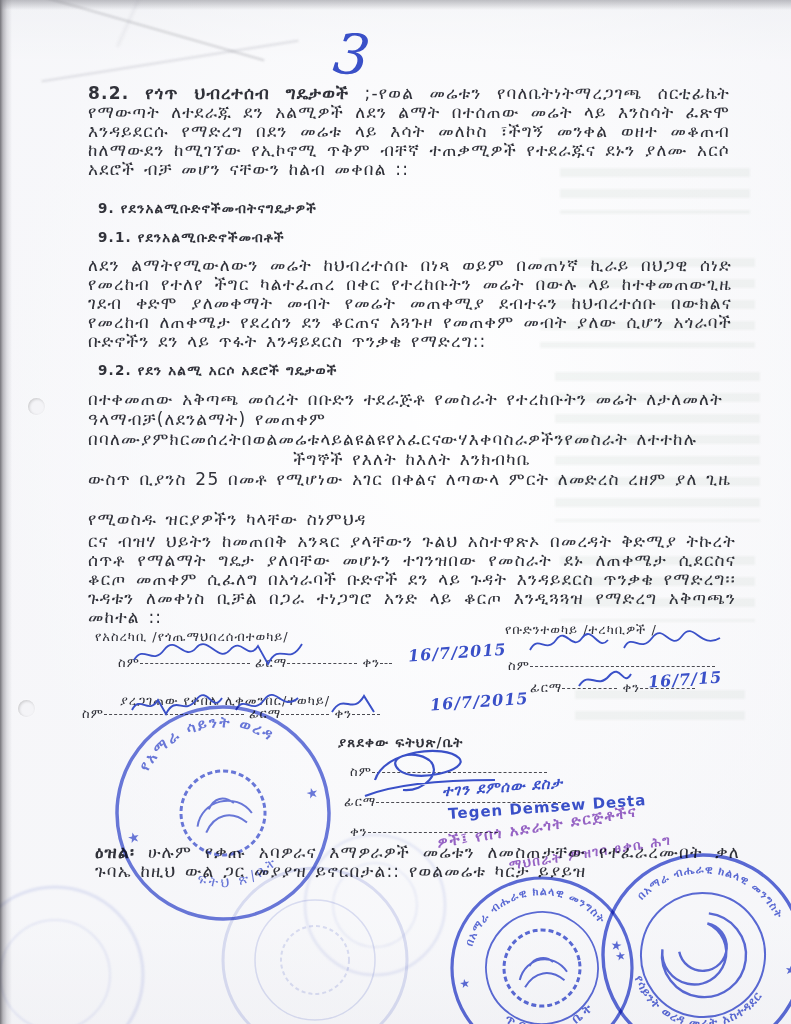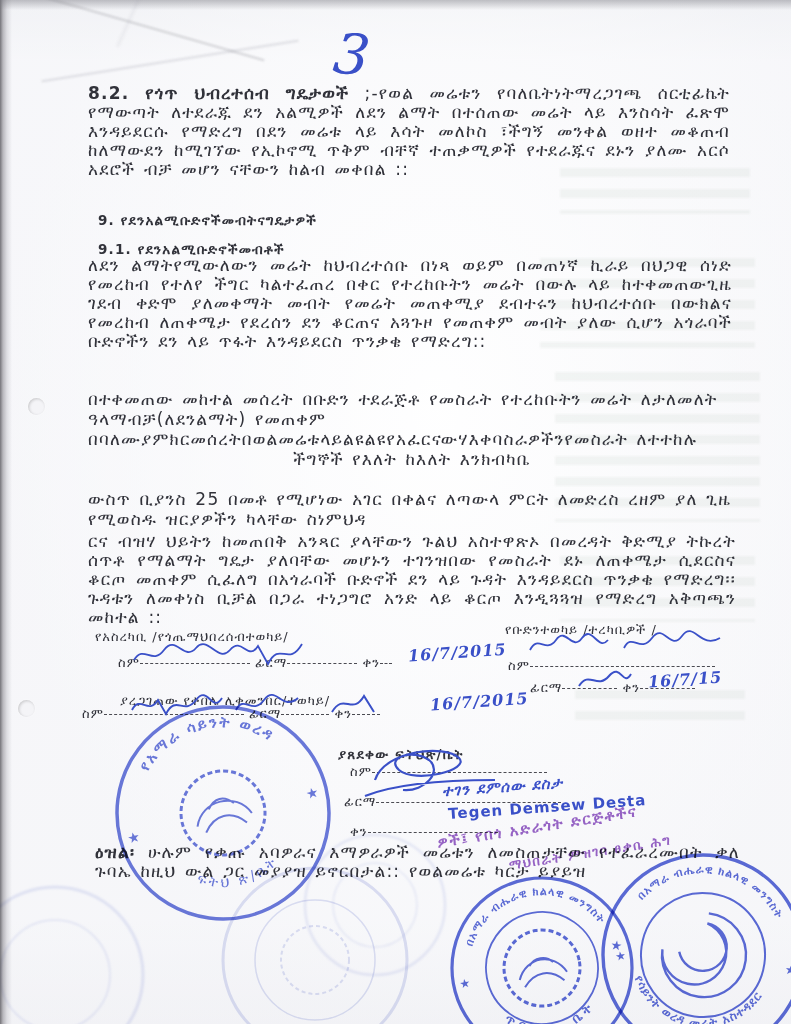--- a/index.html
+++ b/index.html
@@ -19,21 +19,21 @@
   .crease2{position:absolute;left:40px;top:60px;width:260px;height:2px;background:rgba(150,150,158,.28);transform:rotate(-9deg);filter:blur(1.2px);}
   .crease3{position:absolute;left:120px;top:30px;width:200px;height:60px;border-left:2px solid rgba(150,150,160,.18);transform:rotate(24deg);filter:blur(1.5px);}
   .hole{position:absolute;width:17px;height:17px;border-radius:50%;background:#f4f4f7;
     box-shadow:inset 1px 1px 3px rgba(0,0,0,.18), 0 0 2px rgba(255,255,255,.8);}
   .ghost{position:absolute;filter:blur(1.3px);opacity:.55;
     background:repeating-linear-gradient(180deg, rgba(135,155,140,.16) 0 9px, rgba(0,0,0,0) 9px 21px);}
   
   .amh{letter-spacing:1.2px;word-spacing:2px;line-height:19px;font-size:17px;}
   .para{position:absolute;text-align:justify;overflow:hidden;}
   .b{font-weight:700;}
-  .h{position:absolute;font-weight:700;font-size:13.5px;letter-spacing:1.2px;white-space:nowrap;margin-top:12px;}
+  .h{position:absolute;font-weight:700;font-size:13.5px;letter-spacing:1.2px;white-space:nowrap;}
   .lbl{font-size:13px;letter-spacing:1px;}
   .row{position:absolute;white-space:nowrap;}
   .dl{display:inline-block;vertical-align:baseline;border-bottom:1.6px dashed #4b4b52;transform:translateY(-3px);}
   .hw{font-family:"DejaVu Serif",serif;font-style:italic;font-weight:700;color:#3a50c8;}
   .pagenum{position:absolute;left:334px;top:22px;font-size:56px;transform:rotate(7deg);font-weight:400;}
   .hwdate{position:absolute;font-size:16px;transform:rotate(-4deg);letter-spacing:1px;}
   .sig-svg{position:absolute;overflow:visible;}
   
   .stamp{position:absolute;mix-blend-mode:multiply;}
   .purpline{position:absolute;font-weight:700;color:#8b4fc0;opacity:.88;letter-spacing:1.5px;white-space:nowrap;mix-blend-mode:multiply;}
@@ -63,26 +63,27 @@
   <div class="para amh" style="left:88px;top:84px;width:642px;max-height:110px;">
     <span class="b">8.2. የጎጥ ህብረተሰብ ግዴታወች</span>
     <span>;-የወል መሬቱን የባለቤትነትማረጋገጫ ሰርቲፊኬት የማውጣት ለተደራጁ ደን አልሚዎች ለደን ልማት በተሰጠው መሬት ላይ እንስሳት ፈጽሞ እንዳይደርሱ የማድረግ በደን መሬቱ ላይ እሳት መለኮስ ፣ችግኝ መንቀል ወዘተ መቆጠብ ከለማውደን ከሚገኘው የኢኮኖሚ ጥቅም ብቸኛ ተጠቃሚዎች የተደራጁና ደኑን ያለሙ አርሶ አደሮች ብቻ መሆን ናቸውን ከልብ መቀበል ::</span>
   </div>
 
   <div class="h" style="left:98px;top:200px;">9. የደንአልሚቡድኖችመብትናግዴታዎች</div>
   <div class="h" style="left:98px;top:229px;">9.1. የደንአልሚቡድኖችመብቶች</div>
 
   <div class="para amh" style="left:88px;top:256px;width:644px;max-height:105px;">ለደን ልማትየሚውለውን መሬት ከህብረተሰቡ በነጻ ወይም በመጠነኛ ኪራይ በህጋዊ ሰነድ የመረከብ የተለየ ችግር ካልተፈጠረ በቀር የተረከቡትን መሬት በውሉ ላይ ከተቀመጠውጊዜ ገደብ ቀድሞ ያለመቀማት መብት የመሬት መጠቀሚያ ደብተሩን ከህብረተሰቡ በውክልና የመረከብ ለጠቀሜታ የደረሰን ደን ቆርጠና አጓጉዞ የመጠቀም መብት ያለው ሲሆን አጎራባች ቡድኖችን ደን ላይ ጥፋት እንዳይደርስ ጥንቃቄ የማድረግ::</div>
 
-
-  <div class="para amh" style="left:88px;top:390px;width:648px;max-height:22px;">በተቀመጠው መከተል መሰረት በቡድን ተደራጅቶ የመስራት የተረከቡትን መሬት ለታለመለት</div>
+  <div class="h" style="left:98px;top:362px;">9.2. የደን አልሚ አርሶ አደሮች ግዴታወች</div>
+
+  <div class="para amh" style="left:88px;top:390px;width:648px;max-height:22px;">በተቀመጠው አቅጣጫ መሰረት በቡድን ተደራጅቶ የመስራት የተረከቡትን መሬት ለታለመለት</div>
   <div class="para amh" style="left:88px;top:430px;width:648px;max-height:22px;">በባለሙያምክርመሰረትበወልመሬቱላይልዩልዩየአፈርናውሃእቀባስራዎችንየመስራት ለተተከሉ</div>
   <div class="para amh" style="left:88px;top:410px;width:648px;max-height:22px;text-align:left;">ዓላማብቻ(ለደንልማት) የመጠቀም</div>
   <div class="para amh" style="left:88px;top:450px;width:648px;max-height:22px;text-align:center;">ችግኞች የእለት ከእለት እንክብካቤ</div>
-  <div class="para amh" style="left:88px;top:490px;width:648px;max-height:22px;">ውስጥ ቢያንስ 25 በመቶ የሚሆነው አገር በቀልና ለጣውላ ምርት ለመድረስ ረዘም ያለ ጊዜ</div>
+  <div class="para amh" style="left:88px;top:470px;width:648px;max-height:22px;">ውስጥ ቢያንስ 25 በመቶ የሚሆነው አገር በቀልና ለጣውላ ምርት ለመድረስ ረዘም ያለ ጊዜ</div>
   <div class="para amh" style="left:88px;top:532px;width:648px;max-height:92px;">ርና ብዝሃ ህይትን ከመጠበቅ አንጻር ያላቸውን ጉልህ አስተዋጽኦ በመረዳት ቅድሚያ ትኩረት ሰጥቶ የማልማት ግዴታ ያለባቸው መሆኑን ተገንዝበው የመስራት ደኑ ለጠቀሜታ ሲደርስና ቆርጦ መጠቀም ሲፈለግ በአጎራባች ቡድኖች ደን ላይ ጉዳት እንዳይደርስ ጥንቃቄ የማድረግ፡፡ ጉዳቱን ለመቀነስ ቢቻል በጋራ ተነጋግሮ አንድ ላይ ቆርጦ እንዲጓጓዝ የማድረግ አቅጣጫን መከተል ::</div>
 
   <div class="para amh" style="left:88px;top:510px;width:648px;max-height:22px;text-align:left;">የሚወስዱ ዝርያዎችን ካላቸው ስነምህዳ</div>
 
   <div class="row lbl" style="left:95px;top:629px;">የአስረካቢ /የጎጤማህበረሰብተወካይ/</div>
   <div class="row lbl" style="left:505px;top:622px;">የቡድንተወካይ /ተረካቢዎች /</div>
 
   <div class="row lbl" style="left:118px;top:655px;">
     <span>ስም</span><span class="dl" style="width:110px;"></span>
     <span>ፊርማ</span><span class="dl" style="width:70px;"></span>

